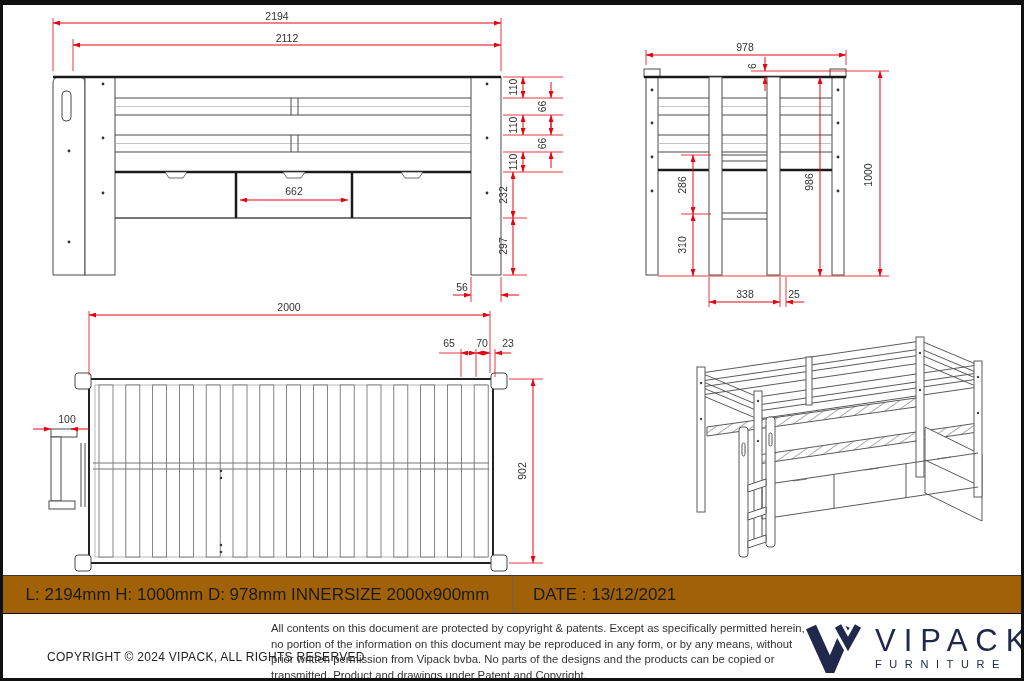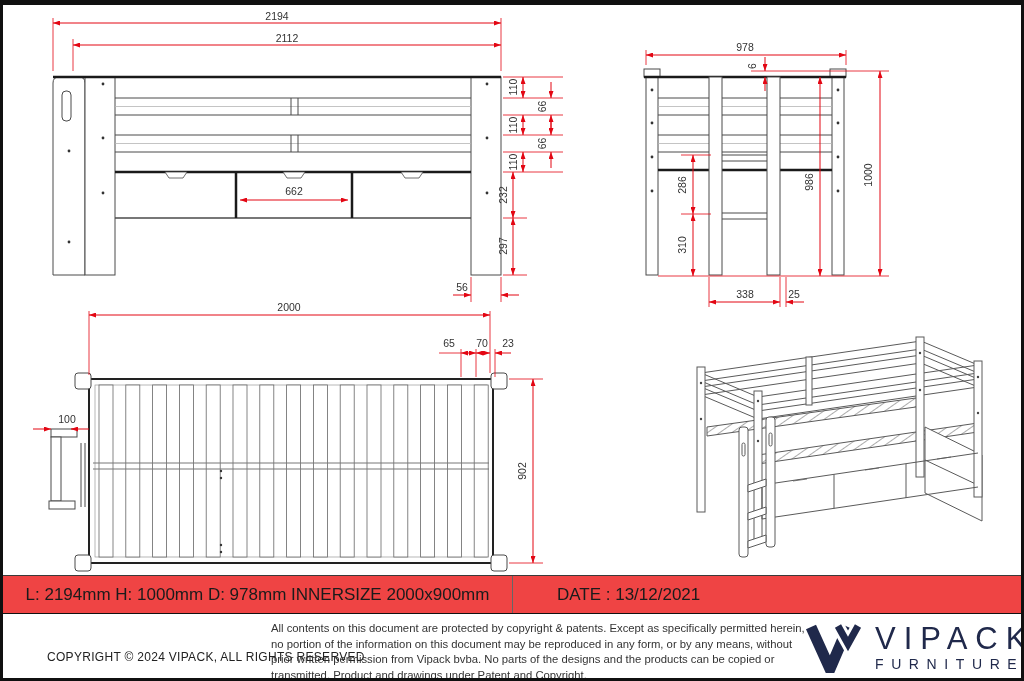--- a/index.html
+++ b/index.html
@@ -6,34 +6,34 @@
   .sheet{
     position:relative;width:1024px;height:681px;background:#ffffff;
     border:3px solid #101010;border-top-width:5px;box-sizing:border-box;
     font-family:"Liberation Sans",sans-serif;overflow:hidden;
   }
   svg.drawings{position:absolute;left:0;top:0;}
   svg text{font-family:"Liberation Sans",sans-serif;font-size:10.5px;fill:#333;}
   .titlebar{
     position:absolute;left:0;right:0;top:570px;height:37px;
     border-top:1px solid #3a3a3a;border-bottom:2px solid #111;
-    display:flex;align-items:stretch;background:#ef4444;
+    display:flex;align-items:stretch;background:#a16207;
   }
   .cell{display:flex;align-items:center;justify-content:center;font-size:17px;color:#1b1b1b;white-space:nowrap;}
   .cell-spec{width:50%;}
   .cell-model{width:32%;border-left:1px solid #666;}
-  .cell-date{width:18%;border-left:1px solid #666;padding-left:24px;}
+  .cell-date{width:18%;border-left:1px solid #666;}
   .footer{position:absolute;left:0;right:0;top:609px;bottom:0;background:#fff;}
   .copyright{position:absolute;left:44px;top:36px;font-size:12px;color:#222;letter-spacing:.3px;white-space:nowrap;}
   .legal{position:absolute;left:268px;top:7px;font-size:11.3px;color:#333;line-height:15.5px;}
   .legal span{display:block;}
   .logo{position:absolute;left:802px;top:9px;display:flex;align-items:center;gap:12px;}
   .logo-text{display:flex;flex-direction:column;align-items:flex-start;}
   .logo-name{font-size:31px;letter-spacing:8px;color:#20294b;line-height:30px;}
-  .logo-tag{font-size:14px;letter-spacing:7.6px;color:#20294b;margin-top:2px;}
+  .logo-tag{font-size:11px;letter-spacing:7.6px;color:#20294b;margin-top:2px;}
 </style>
 </head>
 <body>
 
 <div class="sheet">
 
   <svg class="drawings" width="1021" height="570" viewBox="0 0 1021 570">
     <defs>
       <marker id="arw" orient="auto-start-reverse" refX="7" refY="2.5" markerWidth="7" markerHeight="5" markerUnits="userSpaceOnUse">
         <path d="M0,0 L7,2.5 L0,5 Z" fill="#e30613"></path>

